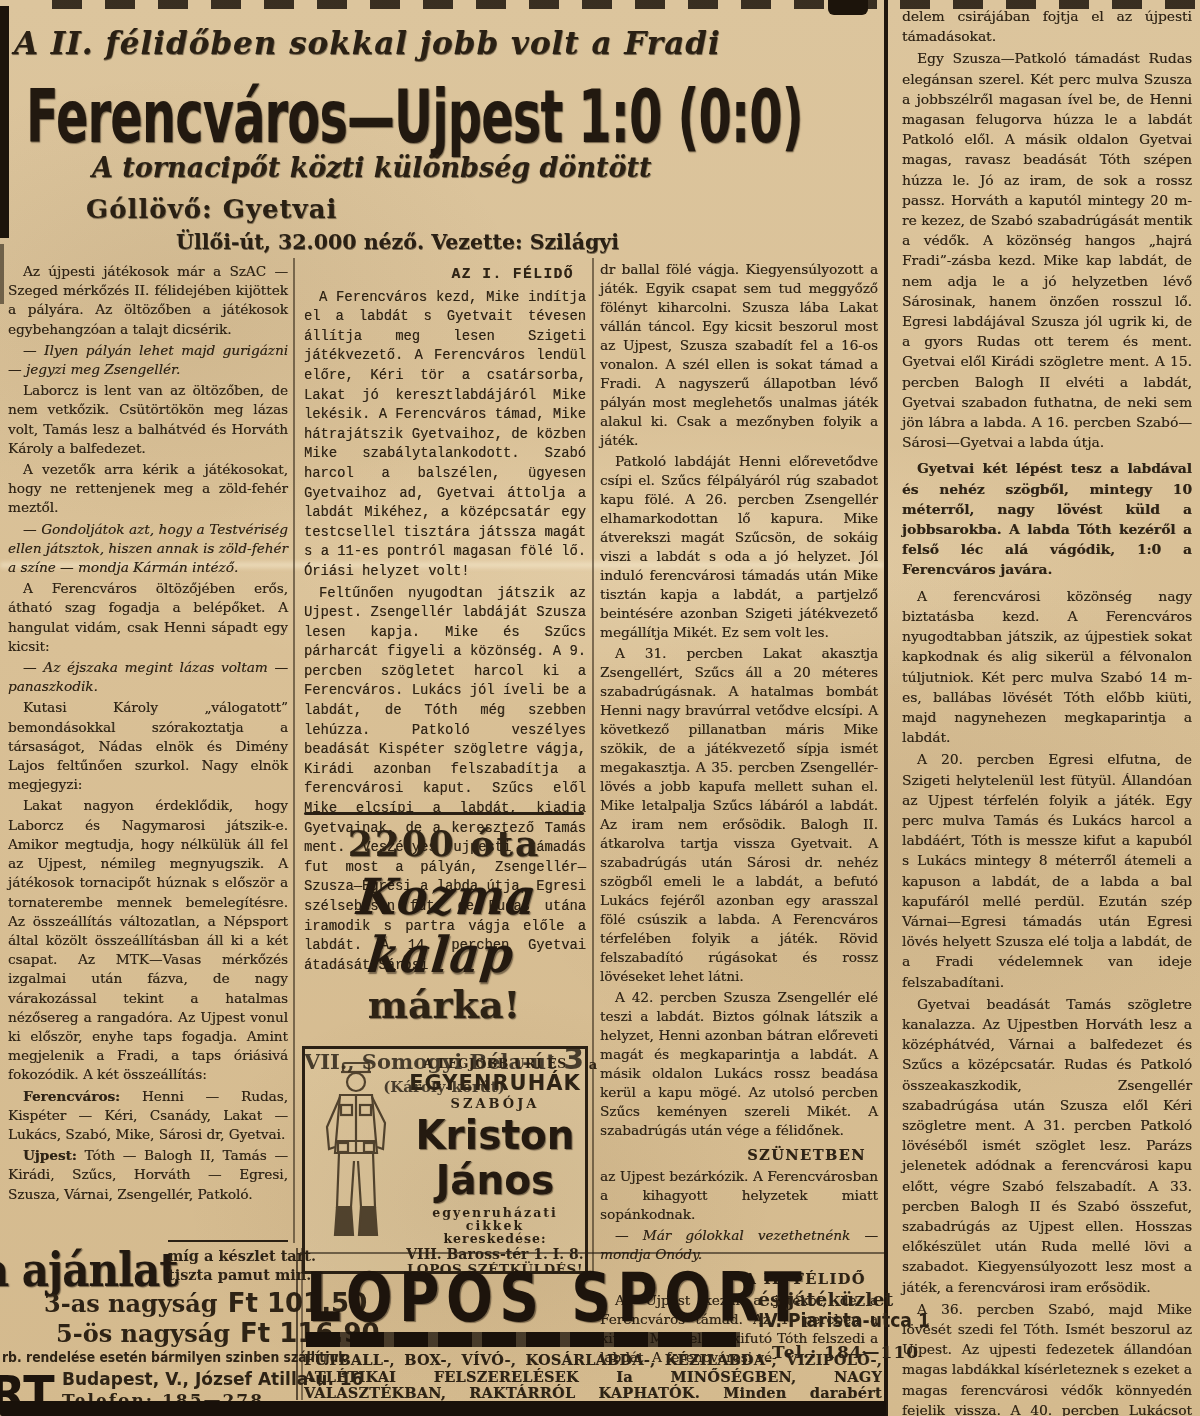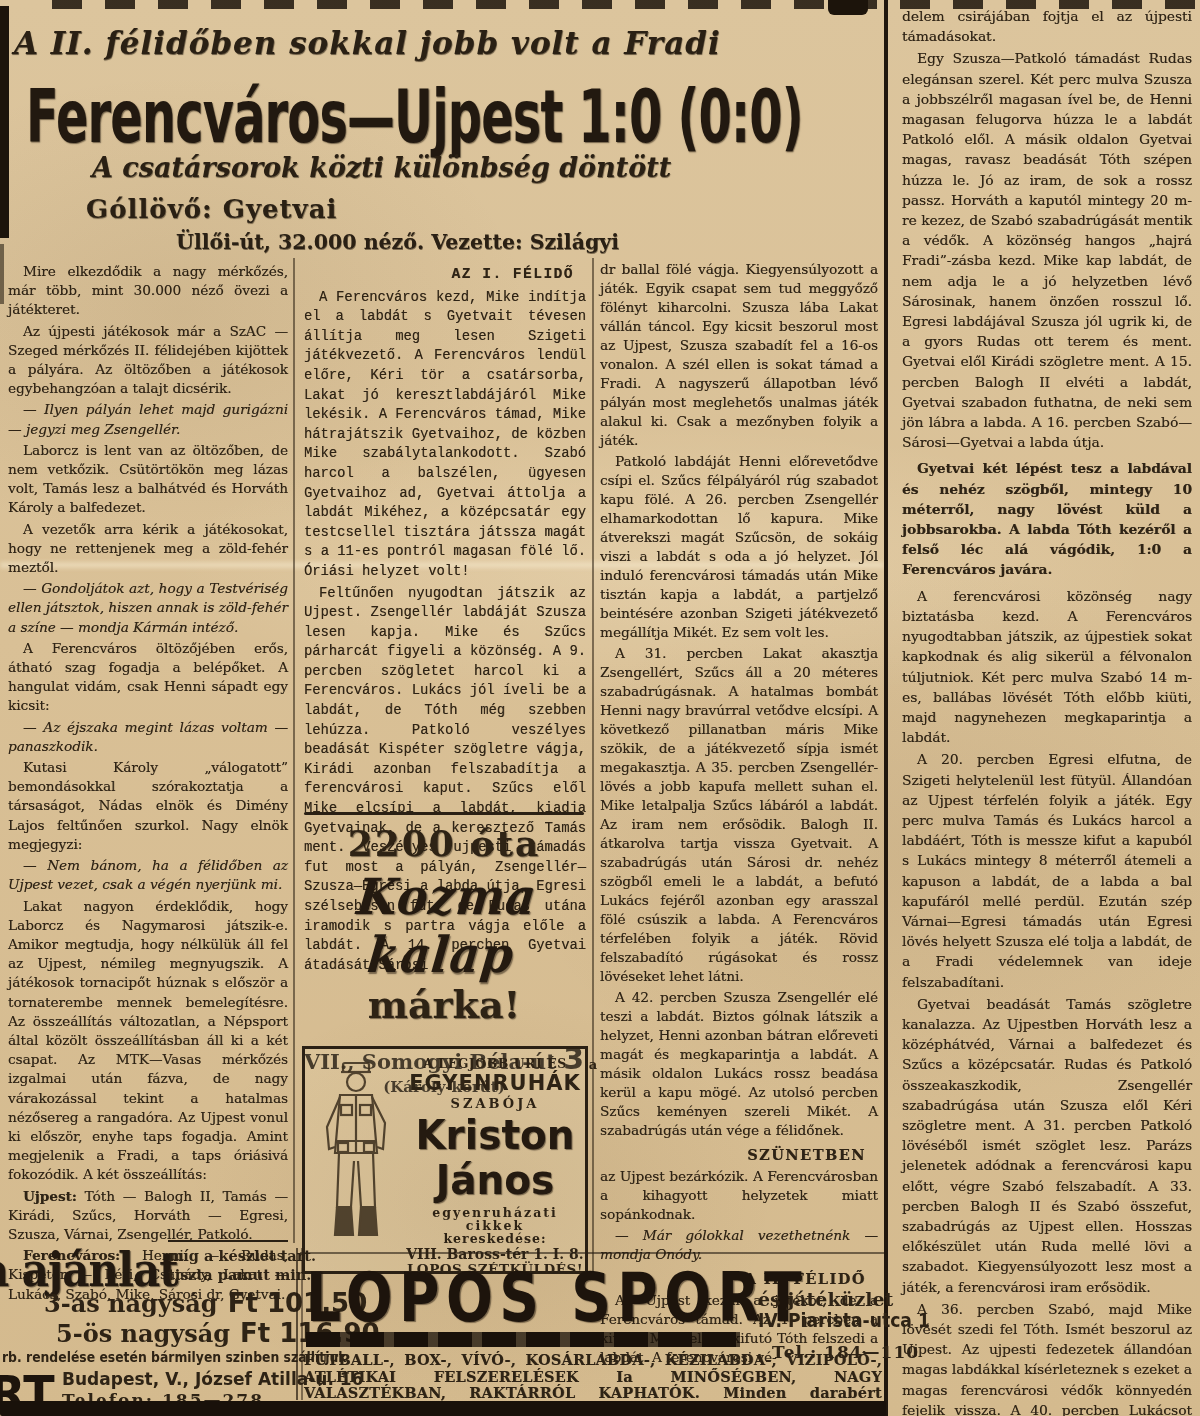--- a/index.html
+++ b/index.html
@@ -115,42 +115,40 @@
 <body>
 
 <div class="abs torn-top"></div>
 <div class="abs torn-blob"></div>
 <div class="abs left-bar"></div>
 <div class="abs left-bar2"></div>
 <div class="abs crease"></div>
 
 <div class="abs kicker ink">A II. félidőben sokkal jobb volt a Fradi</div>
 <div class="abs main-title">Ferencváros—Ujpest 1:0 (0:0)</div>
-<div class="abs subtitle ink">A csatársorok közti különbség döntött</div>
+<div class="abs subtitle ink">A tornacipőt közti különbség döntött</div>
 <div class="abs scorer ink">Góllövő: Gyetvai</div>
 <div class="abs venue ink">Üllői-út, 32.000 néző. Vezette: Szilágyi</div>
 
 <div class="abs vrule" style="left:293px;top:258px;height:985px;"></div>
 <div class="abs vrule" style="left:592px;top:258px;height:1020px;"></div>
 <div class="abs vrule-heavy"></div>
 
 <div id="col1" class="abs col">
-  <p class="para">Mire elkezdődik a nagy mérkőzés, már több, mint 30.000 néző övezi a játékteret.</p>
   <p class="para">Az újpesti játékosok már a SzAC —Szeged mérkőzés II. félidejében kijöttek a pályára. Az öltözőben a játékosok egybehangzóan a talajt dicsérik.</p>
   <p class="quote">— Ilyen pályán lehet majd gurigázni — jegyzi meg Zsengellér.</p>
   <p class="para">Laborcz is lent van az öltözőben, de nem vetkőzik. Csütörtökön meg lázas volt, Tamás lesz a balhátvéd és Horváth Károly a balfedezet.</p>
   <p class="para">A vezetők arra kérik a játékosokat, hogy ne rettenjenek meg a zöld-fehér meztől.</p>
   <p class="quote">— Gondoljátok azt, hogy a Testvériség ellen játsztok, hiszen annak is zöld-fehér a színe — mondja Kármán intéző.</p>
   <p class="para">A Ferencváros öltözőjében erős, átható szag fogadja a belépőket. A hangulat vidám, csak Henni sápadt egy kicsit:</p>
   <p class="quote">— Az éjszaka megint lázas voltam — panaszkodik.</p>
   <p class="para">Kutasi Károly „válogatott” bemondásokkal szórakoztatja a társaságot, Nádas elnök és Dimény Lajos feltűnően szurkol. Nagy elnök megjegyzi:</p>
-  <p class="quote">— Nem bánom, ha a félidőben az Ujpest vezet, csak a végén nyerjünk mi.</p>
   <p class="para">Lakat nagyon érdeklődik, hogy Laborcz és Nagymarosi játszik-e. Amikor megtudja, hogy nélkülük áll fel az Ujpest, némileg megnyugszik. A játékosok tornacipőt húznak s először a tornaterembe mennek bemelegítésre. Az összeállítás változatlan, a Népsport által közölt összeállításban áll ki a két csapat. Az MTK—Vasas mérkőzés izgalmai után fázva, de nagy várakozással tekint a hatalmas nézősereg a rangadóra. Az Ujpest vonul ki először, enyhe taps fogadja. Amint megjelenik a Fradi, a taps óriásivá fokozódik. A két összeállítás:</p>
+  <p class="teamline"><span class="lbl">Ferencváros:</span><span> Henni — Rudas, Kispéter — Kéri, Csanády, Lakat — Lukács, Szabó, Mike, Sárosi dr, Gyetvai.</span></p>
   <p class="teamline"><span class="lbl">Ujpest:</span><span> Tóth — Balogh II, Tamás — Kirádi, Szűcs, Horváth — Egresi, Szusza, Várnai, Zsengellér, Patkoló.</span></p>
-  <p class="teamline"><span class="lbl">Ferencváros:</span><span> Henni — Rudas, Kispéter — Kéri, Csanády, Lakat — Lukács, Szabó, Mike, Sárosi dr, Gyetvai.</span></p>
 </div>
 
 <div id="col2" class="abs col">
   <p class="subhead">AZ I. FÉLIDŐ</p>
   <p class="para">A Ferencváros kezd, Mike indítja el a labdát s Gyetvait tévesen állítja meg lesen Szigeti játékvezető. A Ferencváros lendül előre, Kéri tör a csatársorba, Lakat jó keresztlabdájáról Mike lekésik. A Ferencváros támad, Mike hátrajátszik Gyetvaihoz, de közben Mike szabálytalankodott. Szabó harcol a balszélen, ügyesen Gyetvaihoz ad, Gyetvai áttolja a labdát Mikéhez, a középcsatár egy testcsellel tisztára játssza magát s a 11-es pontról magasan fölé lő. Óriási helyzet volt!</p>
   <p class="para">Feltűnően nyugodtan játszik az Ujpest. Zsengellér labdáját Szusza lesen kapja. Mike és Szűcs párharcát figyeli a közönség. A 9. percben szögletet harcol ki a Ferencváros. Lukács jól íveli be a labdát, de Tóth még szebben lehúzza. Patkoló veszélyes beadását Kispéter szögletre vágja, Kirádi azonban felszabadítja a ferencvárosi kaput. Szűcs elől Mike elcsípi a labdát, kiadja Gyetvainak, de a keresztező Tamás ment. Veszélyes ujpesti támadás fut most a pályán, Zsengellér—Szusza—Egresi a labda útja, Egresi szélsebesen fut, de Rudas utána iramodik s partra vágja előle a labdát. A 14. percben Gyetvai átadását Sárosi</p>
 </div>
 <div class="abs hrule" style="left:304px;top:812px;width:280px;"></div>
 
 <div id="kozma" class="abs">

